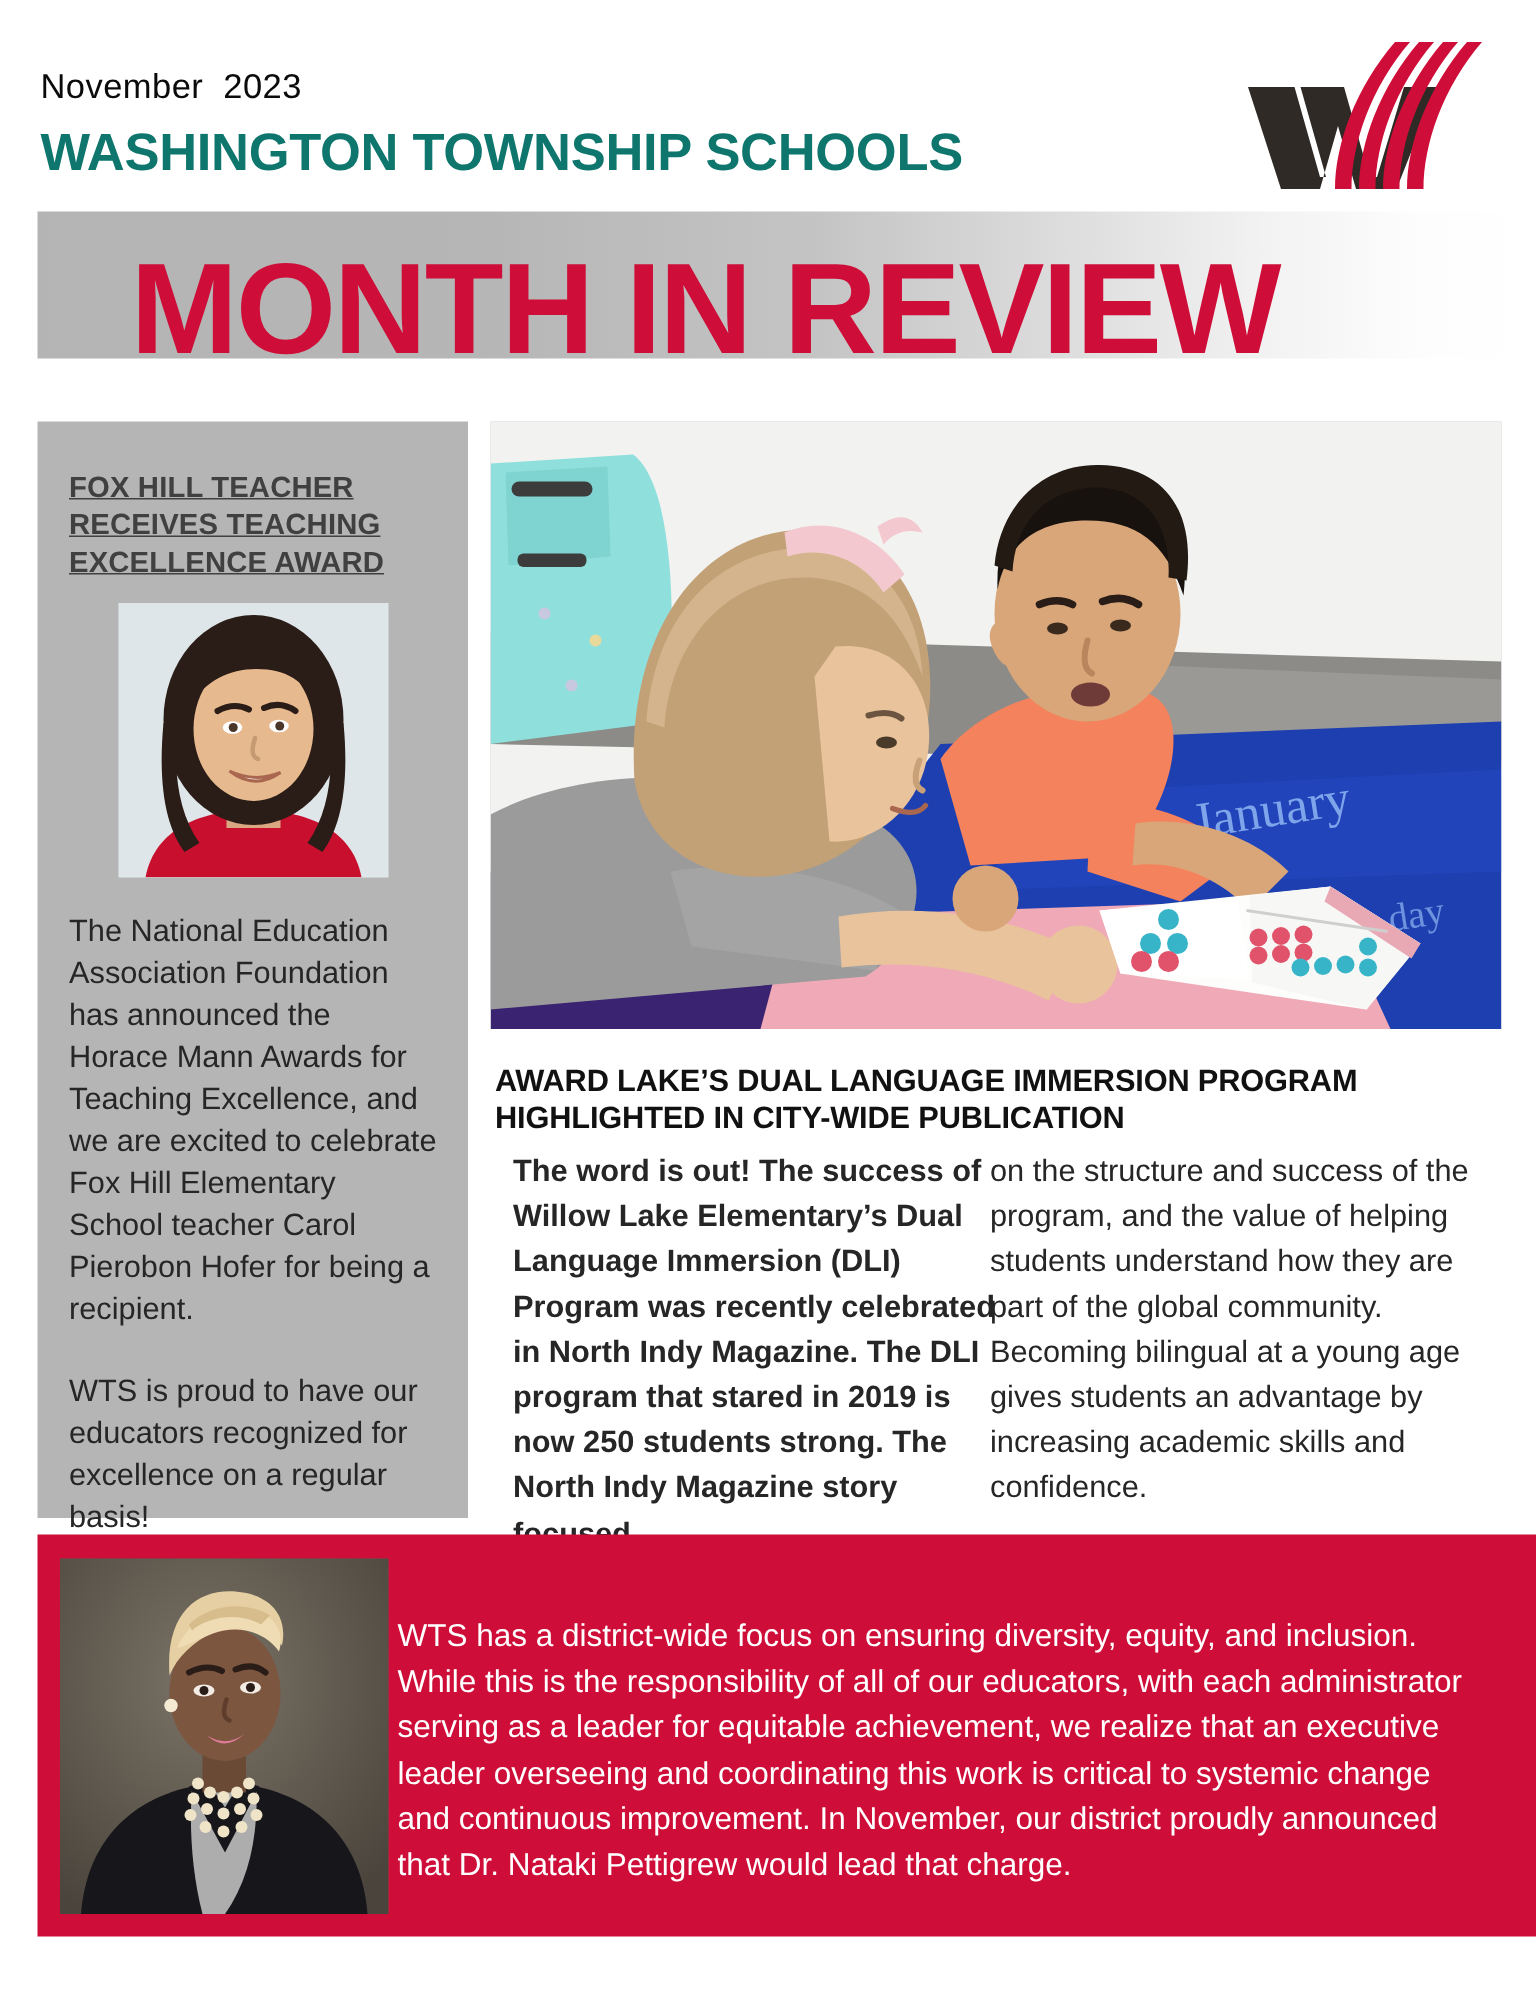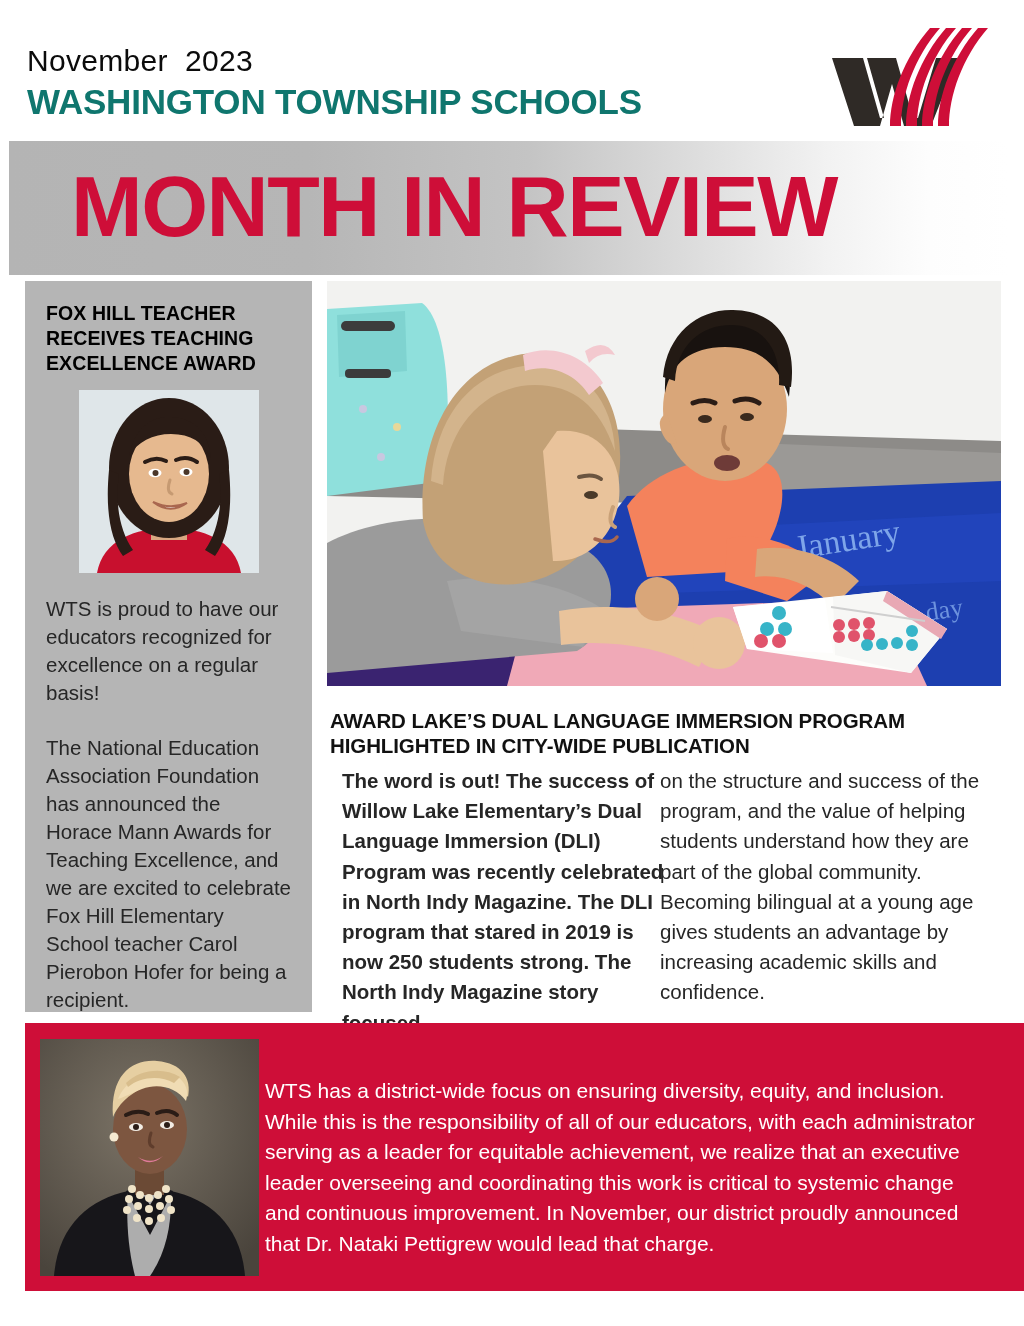--- a/index.html
+++ b/index.html
@@ -18,21 +18,21 @@
   
   #masthead {
     position: absolute;
     left: 0; top: 0;
     width: 1024px; height: 140px;
     background: #ffffff;
   }
   #issue-date {
     position: absolute;
     left: 27px; top: 44px;
-    font-size: 30px;
+    font-size: 23px;
     font-weight: 400;
     color: #0b0b0b;
     letter-spacing: 0.3px;
     white-space: pre;
   }
   #district-name {
     position: absolute;
     left: 27px; top: 82px;
     font-size: 35px;
     font-weight: 700;
@@ -42,22 +42,22 @@
   }
   #wts-logo {
     position: absolute;
     right: 26px; top: 22px;
     width: 180px; height: 110px;
   }
 
   
   #banner {
     position: absolute;
-    left: 9px; top: 141px;
-    width: 999px; height: 134px;
+    left: 25px; top: 141px;
+    width: 999px; height: 98px;
     background: linear-gradient(to right,
         #b4b4b4 0%, #b6b6b6 30%, #c4c4c4 52%,
         #dcdcdc 68%, #f2f2f2 82%, #fdfdfd 92%, #ffffff 100%);
   }
   #banner-title {
     position: absolute;
     left: 62px; top: 19px;
     font-size: 86px;
     line-height: 92px;
     font-weight: 700;
@@ -72,24 +72,25 @@
     left: 25px; top: 281px;
     width: 287px; height: 731px;
     background: #b5b5b5;
     box-sizing: border-box;
     padding: 20px 21px 0 21px;
   }
   #sidebar-headline {
     font-size: 19.5px;
     line-height: 25px;
     font-weight: 700;
-    color: #000000;
+    color: #404040;
     letter-spacing: 0.1px;
-    margin: 0 0 14px 0;
+    margin: 12px 0 14px 0;
     white-space: pre-line;
+    text-decoration: underline;
   }
   #teacher-photo {
     width: 180px;
     height: 183px;
     margin: 0 auto 22px auto;
     position: relative;
     overflow: hidden;
     background: #dde5e8;
   }
   #sidebar-body p {
@@ -216,22 +217,22 @@
       <circle cx="76.5" cy="83" r="3" fill="#4a372a"></circle>
       <circle cx="107.5" cy="82" r="3" fill="#4a372a"></circle>
 
       <path d="M91 90 q-4 12 2 14" stroke="#c69a72" stroke-width="3" fill="none" stroke-linecap="round"></path>
 
       <path d="M74 112 q17 13 34 1 q-17 7 -34 -1 Z" fill="#ffffff" stroke="#a9674f" stroke-width="2"></path>
     </svg>
   </div>
 
   <div id="sidebar-body">
+    <p>The National Education Association Foundation has announced the Horace Mann Awards for Teaching Excellence, and we are excited to celebrate Fox Hill Elementary School teacher Carol Pierobon Hofer for being a recipient.</p>
     <p>WTS is proud to have our educators recognized for excellence on a regular basis!</p>
-    <p>The National Education Association Foundation has announced the Horace Mann Awards for Teaching Excellence, and we are excited to celebrate Fox Hill Elementary School teacher Carol Pierobon Hofer for being a recipient.</p>
   </div>
 </div>
 
 <div id="dli-photo">
   <svg viewBox="0 0 674 405" width="674" height="405">
 
     <rect width="674" height="405" fill="#f2f2f0"></rect>
 
     <path d="M0 140 L674 160 L674 230 L0 215 Z" fill="#8d8b88"></path>
     <path d="M380 160 L674 172 L674 225 L380 215 Z" fill="#9b9996"></path>

